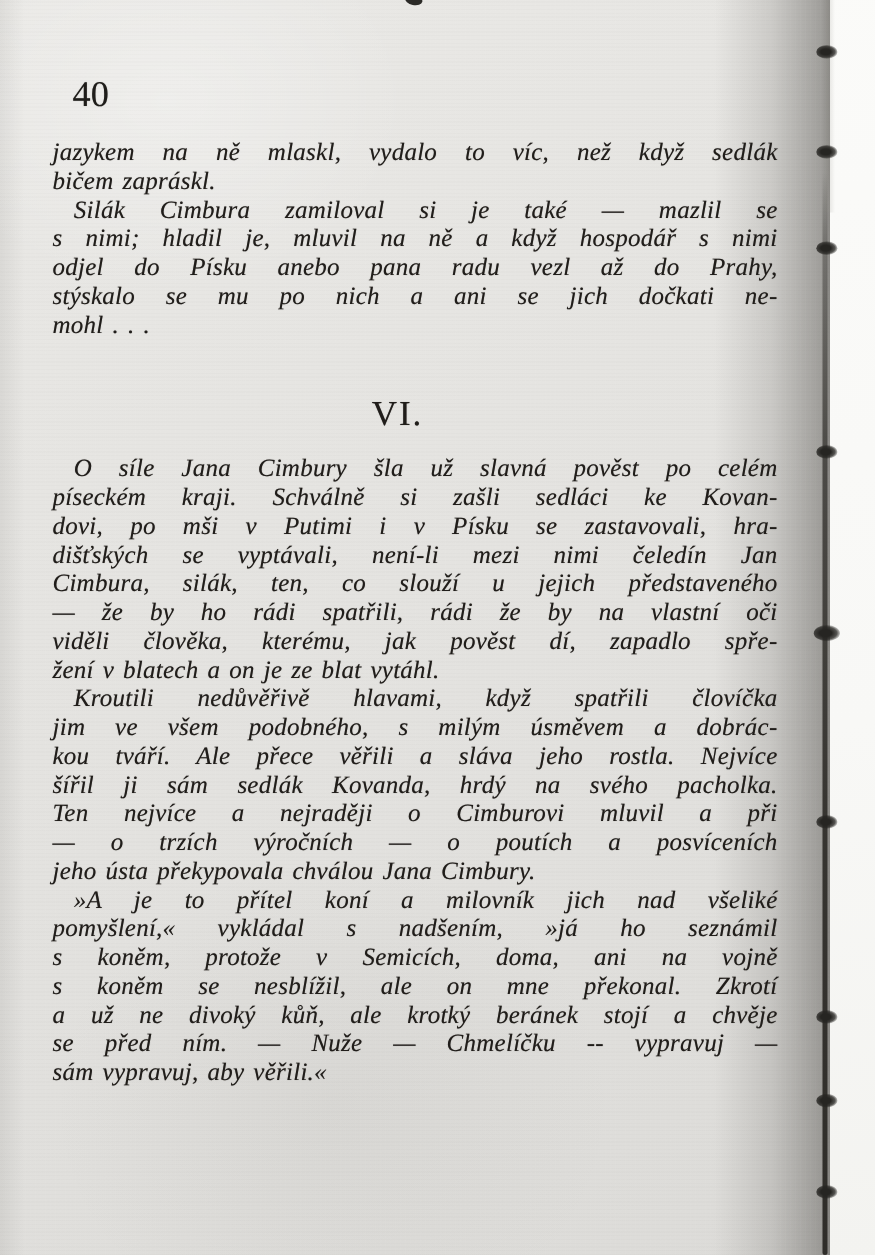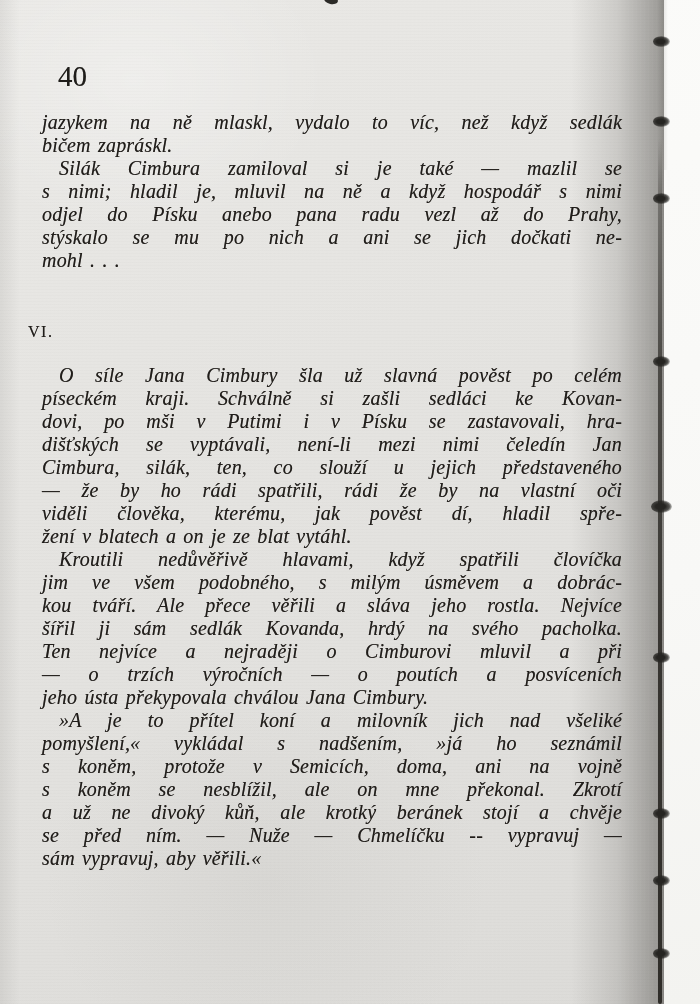--- a/index.html
+++ b/index.html
@@ -91,21 +91,22 @@
     text-align: justify;
     text-align-last: justify;
     text-justify: inter-word;
     white-space: normal;
     font-style: italic;
   }
   .line.para-end { text-align-last: left; }
   .line.indent { text-indent: 17px; }
   .heading {
     margin: 48px 0 21px 0;
-    font-size: 16px;
+    text-align: center;
+    font-size: 28px;
     letter-spacing: 1.5px;
     position: relative;
     left: -14px;
     font-weight: normal;
   }
 </style>
 </head>
 <body>
 
 <div class="scan">
@@ -131,21 +132,21 @@
 
     <div class="heading">VI.</div>
 
     <div class="para">
       <div class="line indent">O síle Jana Cimbury šla už slavná pověst po celém</div>
       <div class="line">píseckém kraji. Schválně si zašli sedláci ke Kovan-</div>
       <div class="line">dovi, po mši v Putimi i v Písku se zastavovali, hra-</div>
       <div class="line">dišťských se vyptávali, není-li mezi nimi čeledín Jan</div>
       <div class="line">Cimbura, silák, ten, co slouží u jejich představeného</div>
       <div class="line">— že by ho rádi spatřili, rádi že by na vlastní oči</div>
-      <div class="line">viděli člověka, kterému, jak pověst dí, hladil spře-</div>
+      <div class="line">viděli člověka, kterému, jak pověst dí, zapadlo spře-</div>
       <div class="line para-end">žení v blatech a on je ze blat vytáhl.</div>
     </div>
 
     <div class="para">
       <div class="line indent">Kroutili nedůvěřivě hlavami, když spatřili človíčka</div>
       <div class="line">jim ve všem podobného, s milým úsměvem a dobrác-</div>
       <div class="line">kou tváří. Ale přece věřili a sláva jeho rostla. Nejvíce</div>
       <div class="line">šířil ji sám sedlák Kovanda, hrdý na svého pacholka.</div>
       <div class="line">Ten nejvíce a nejraději o Cimburovi mluvil a při</div>
       <div class="line">— o trzích výročních — o poutích a posvíceních</div>

